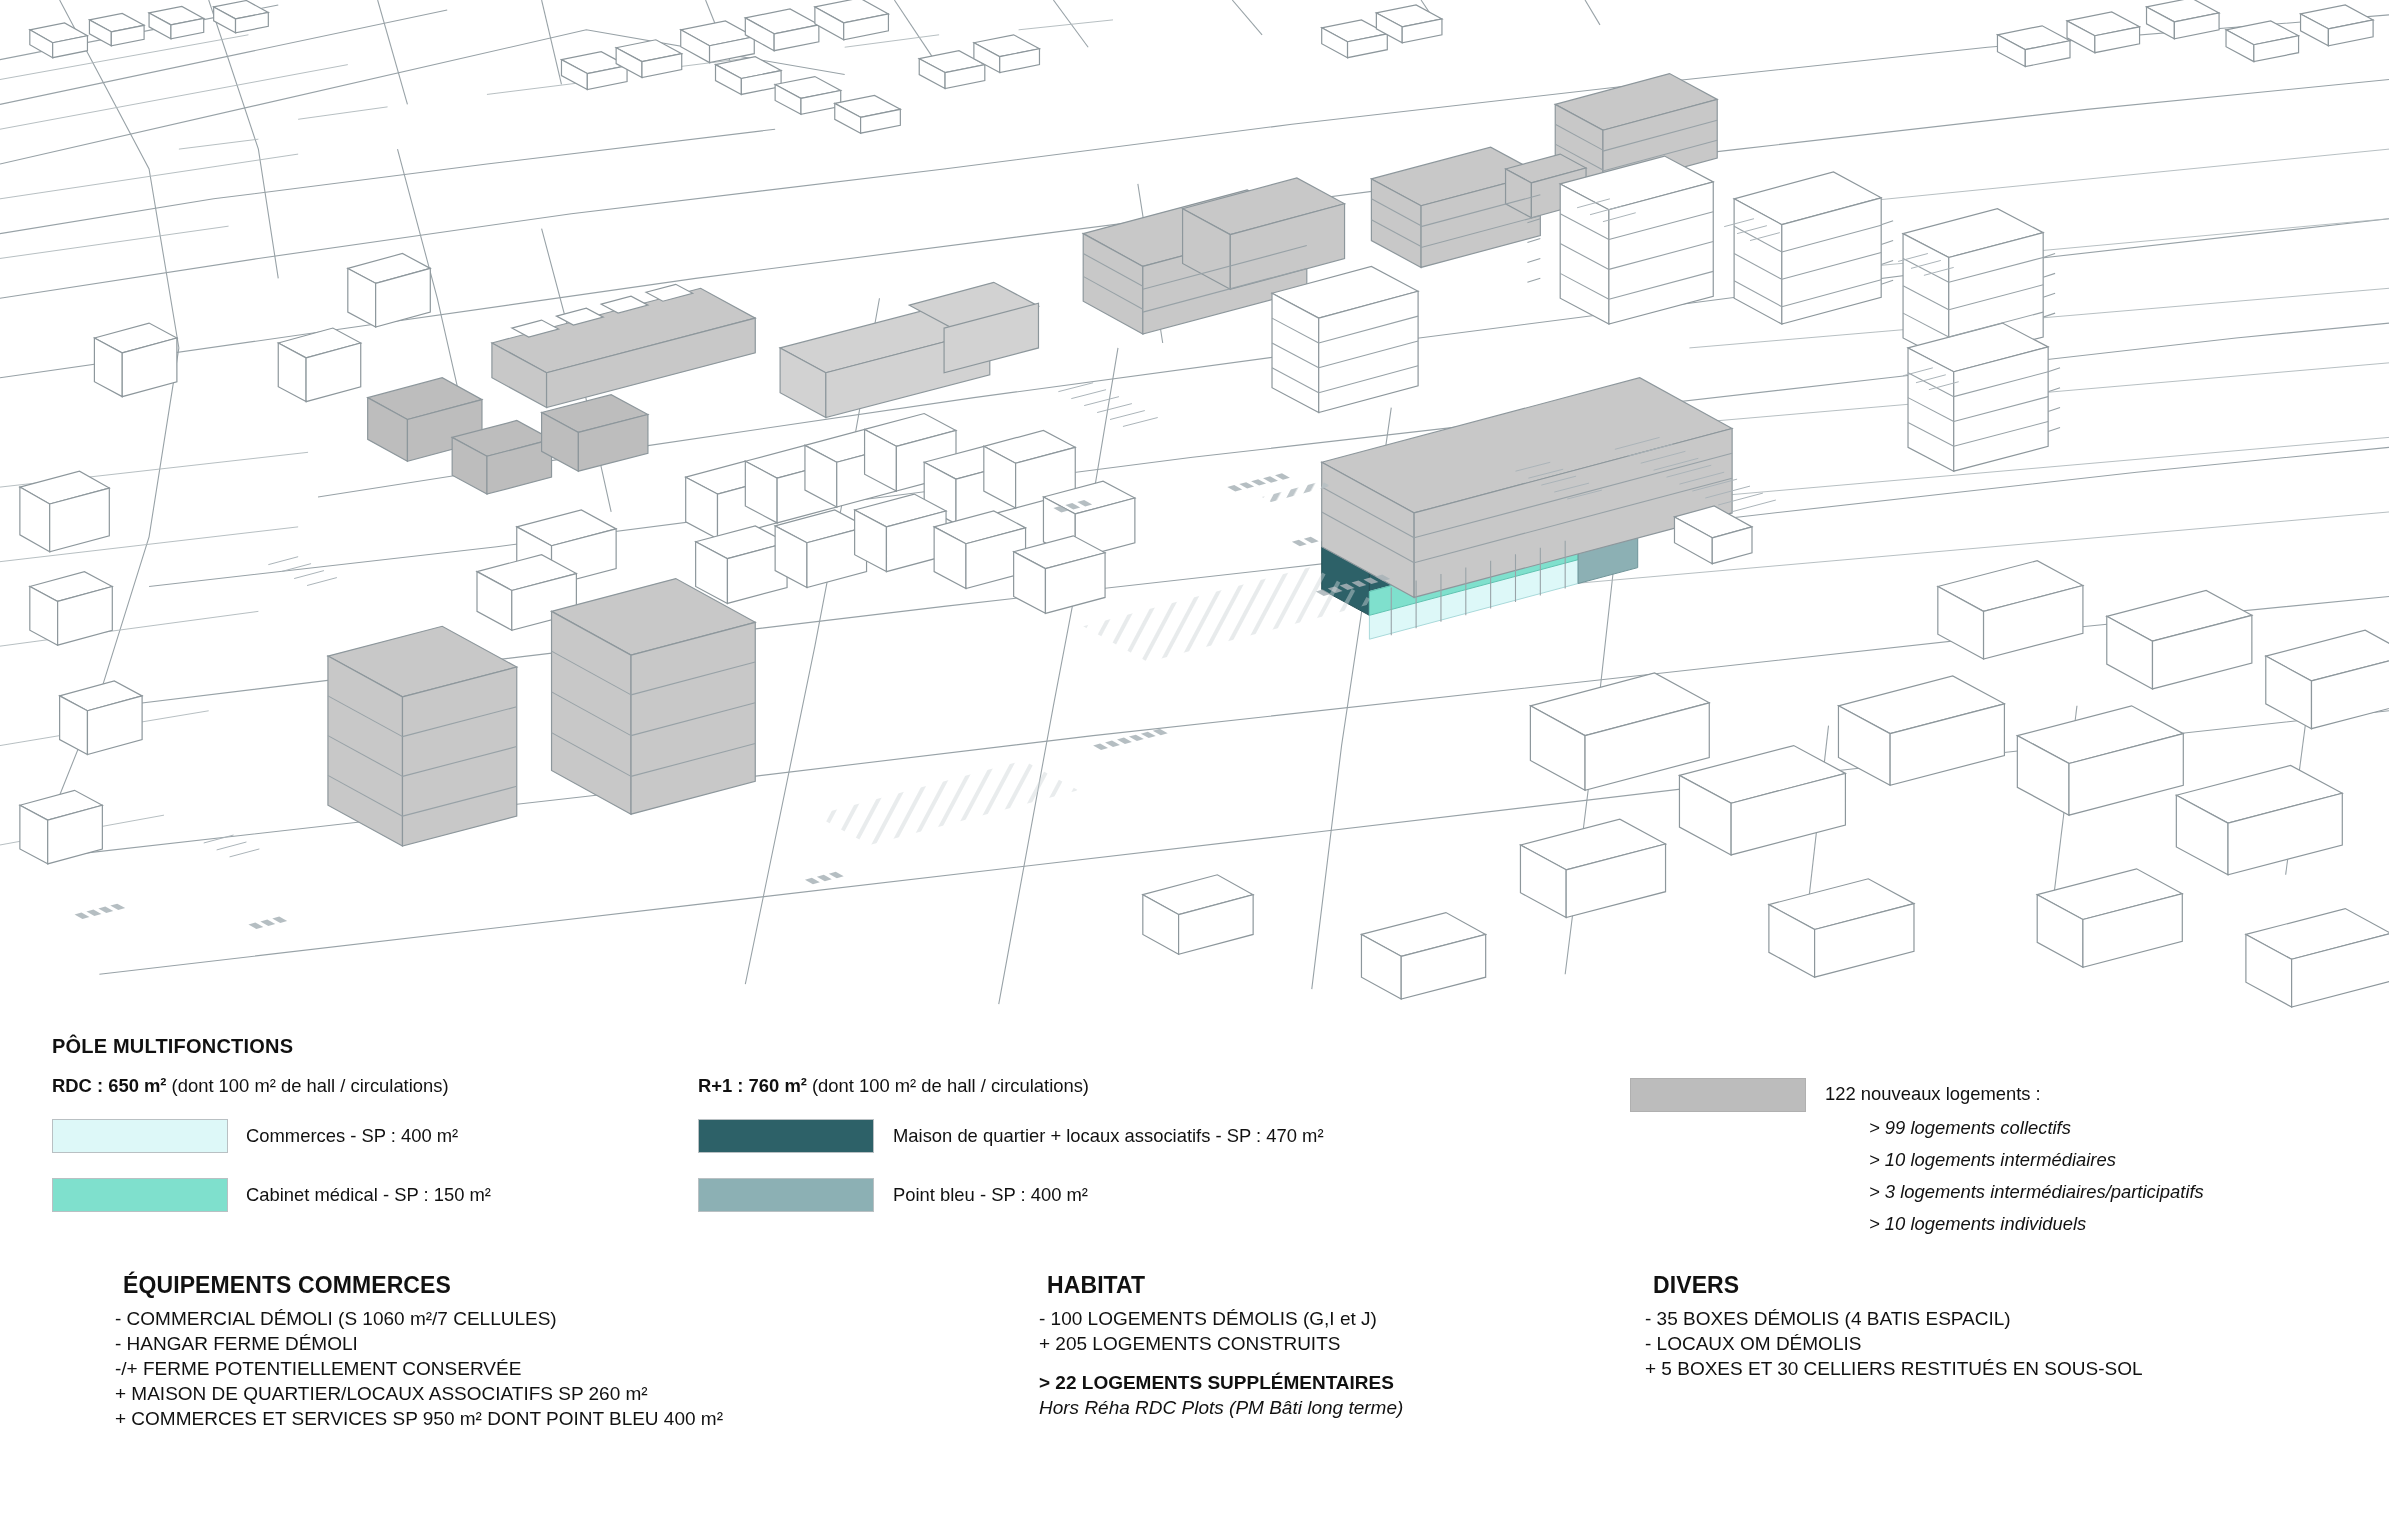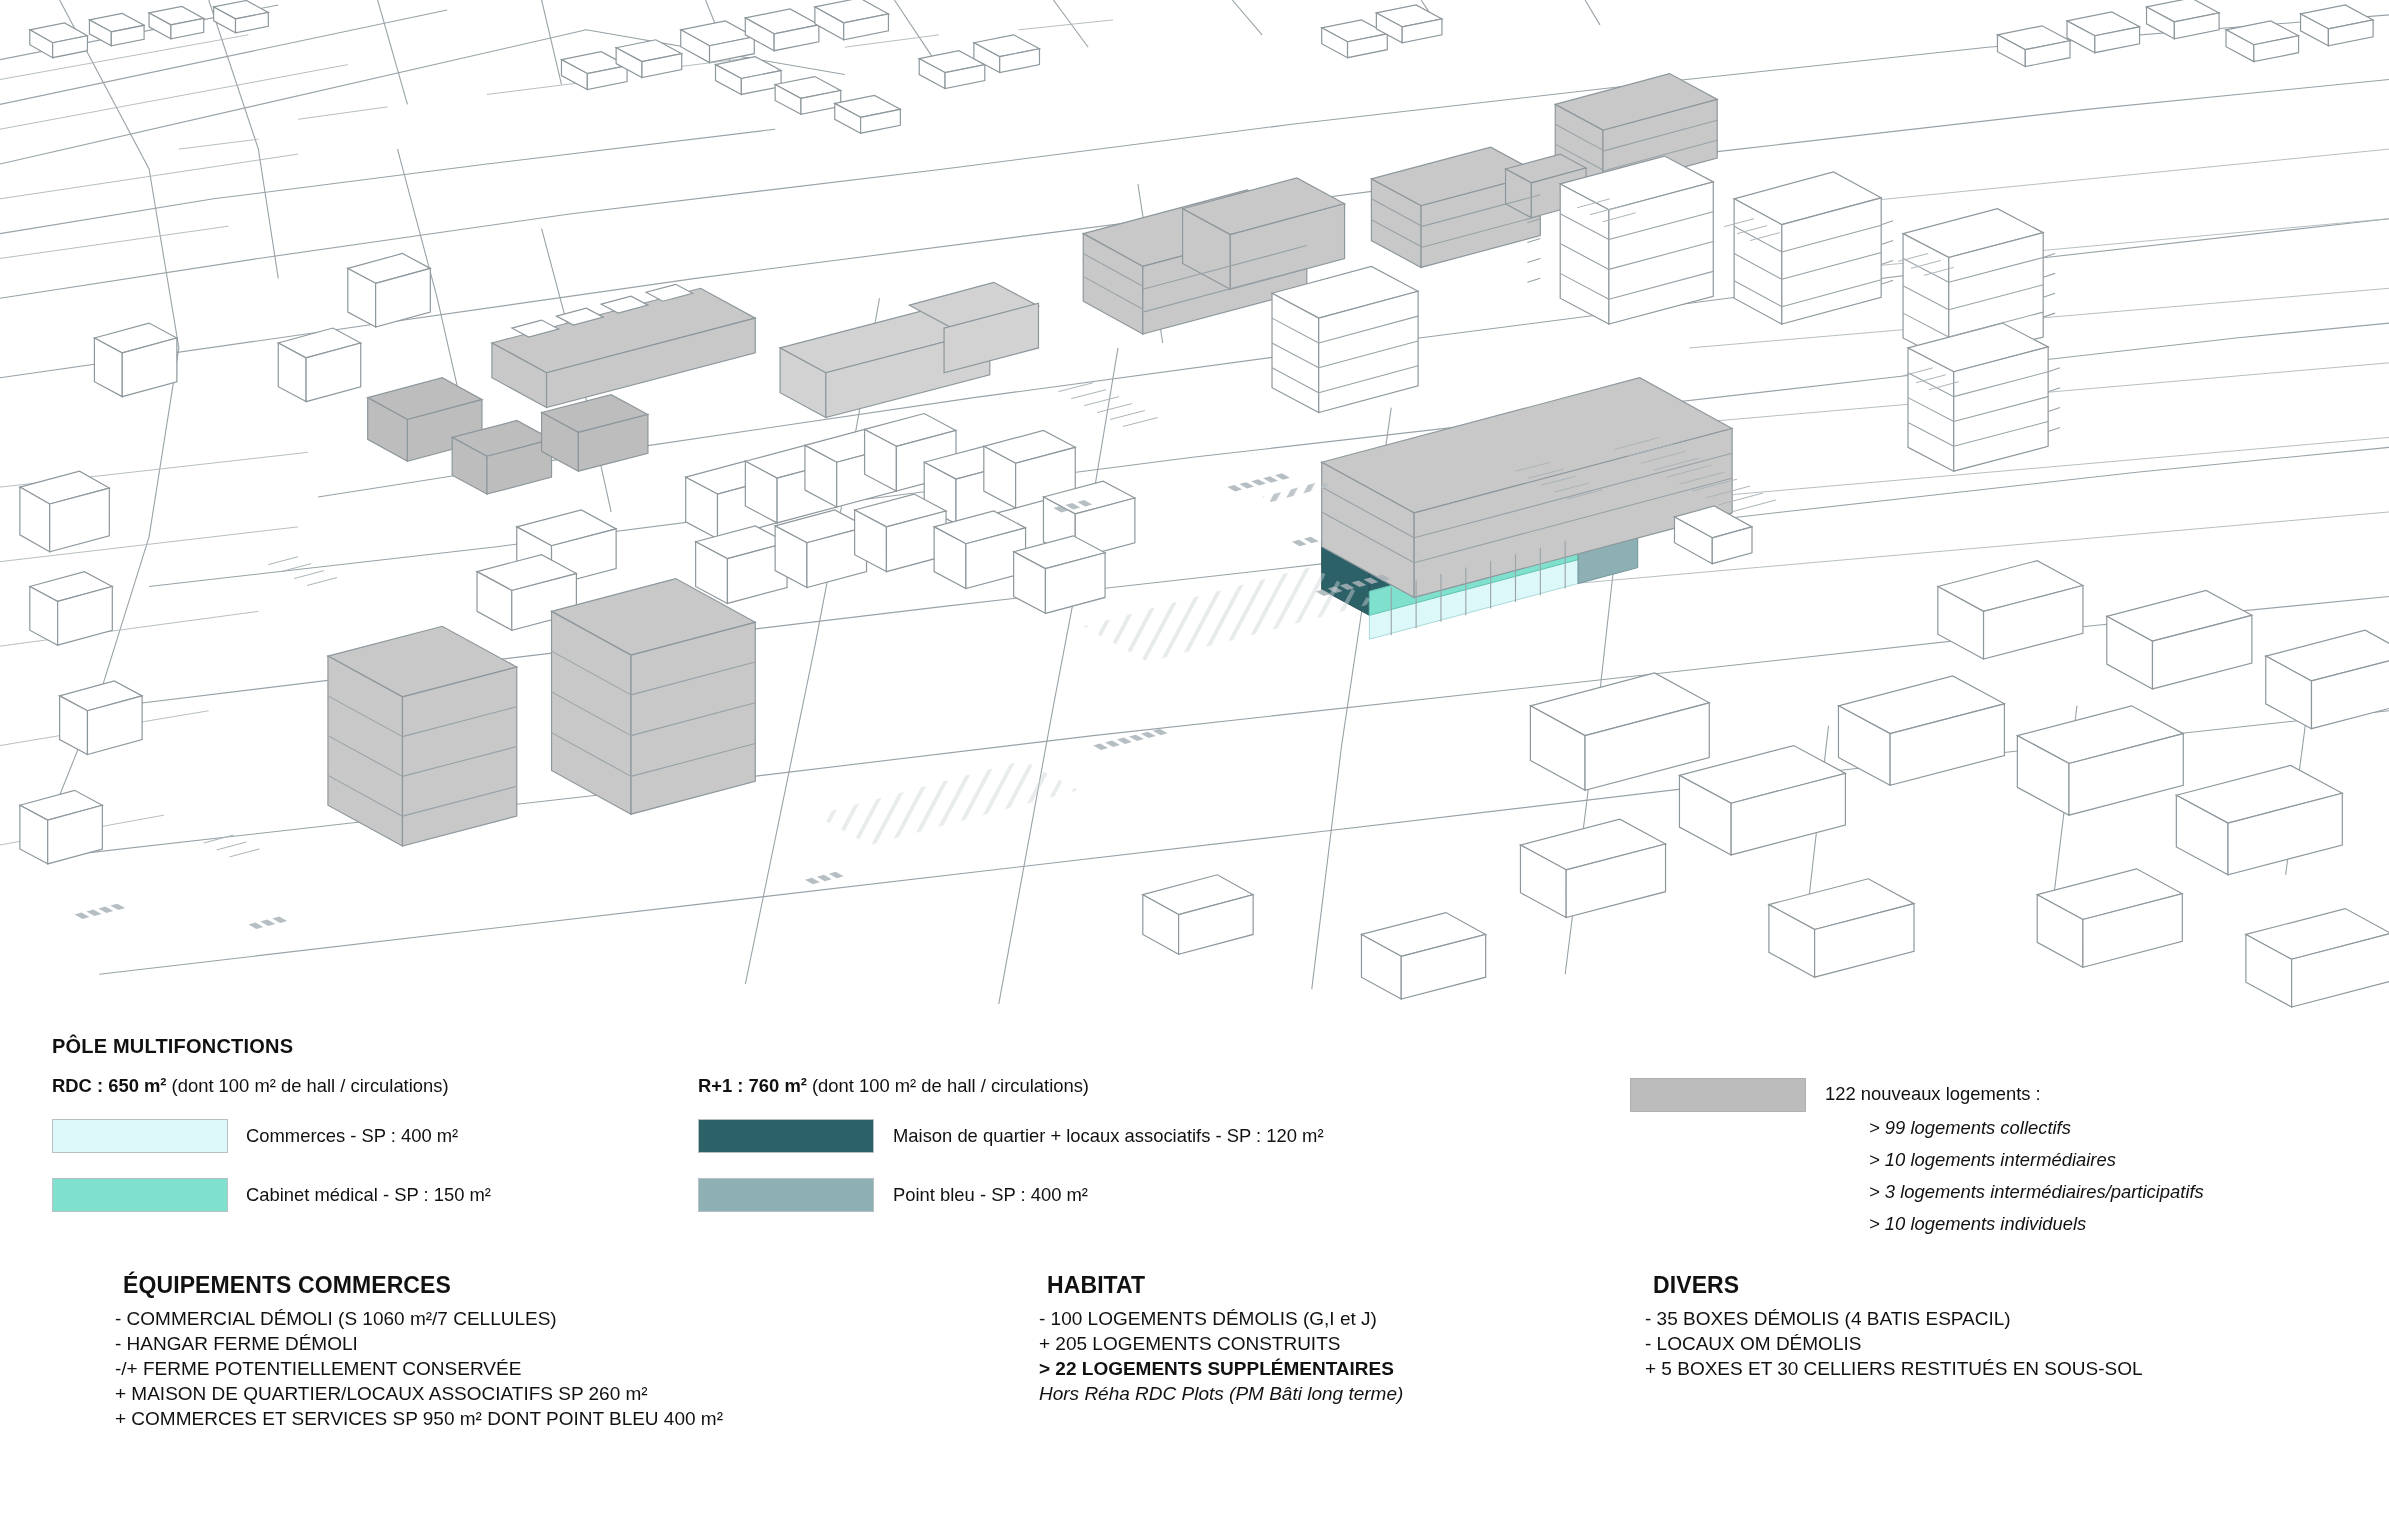--- a/index.html
+++ b/index.html
@@ -68,21 +68,21 @@
   #col-habitat{left:1039px;width:576px;}
   #col-divers{left:1645px;width:706px;}
 
   .col-title{
     font-size:23px;font-weight:bold;letter-spacing:0.1px;margin:0 0 7px 8px;
   }
   .col-line{
     font-size:19px;line-height:25px;white-space:nowrap;
   }
   .col-strong{
-    font-size:19px;line-height:25px;font-weight:bold;white-space:nowrap;
+    font-size:19px;line-height:25px;font-weight:bold;margin-top:14px;white-space:nowrap;
   }
   .col-ital{
     font-size:19px;line-height:25px;font-style:italic;white-space:nowrap;
   }
 </style>
 </head>
 <body>
 
 <div id="map-area">
   <svg id="map-svg" viewBox="0 0 4808 2030" preserveAspectRatio="none">
@@ -623,21 +623,21 @@
     <b>R+1 : 760 m²</b><span> (dont 100 m² de hall / circulations)</span>
   </div>
 
   <div class="swatch" id="sw-commerces"></div>
   <div class="sw-label" id="lb-commerces">Commerces - SP : 400 m²</div>
 
   <div class="swatch" id="sw-cabinet"></div>
   <div class="sw-label" id="lb-cabinet">Cabinet médical - SP : 150 m²</div>
 
   <div class="swatch" id="sw-maison"></div>
-  <div class="sw-label" id="lb-maison">Maison de quartier + locaux associatifs - SP : 120 m²</div>
+  <div class="sw-label" id="lb-maison">Maison de quartier + locaux associatifs - SP : 470 m²</div>
 
   <div class="swatch" id="sw-point"></div>
   <div class="sw-label" id="lb-point">Point bleu - SP : 400 m²</div>
 
   <div class="swatch" id="sw-logements"></div>
   <div id="lg-head">122 nouveaux logements :</div>
   <div class="lg-item" id="lg-1">&gt; 99 logements collectifs</div>
   <div class="lg-item" id="lg-2">&gt; 10 logements intermédiaires</div>
   <div class="lg-item" id="lg-3">&gt; 3 logements intermédiaires/participatifs</div>
   <div class="lg-item" id="lg-4">&gt; 10 logements individuels</div>

